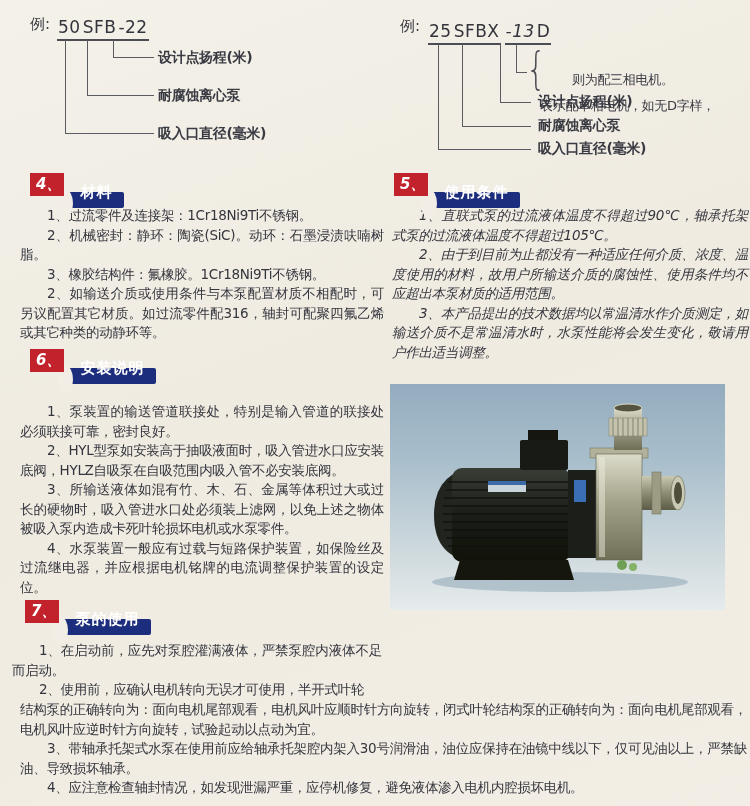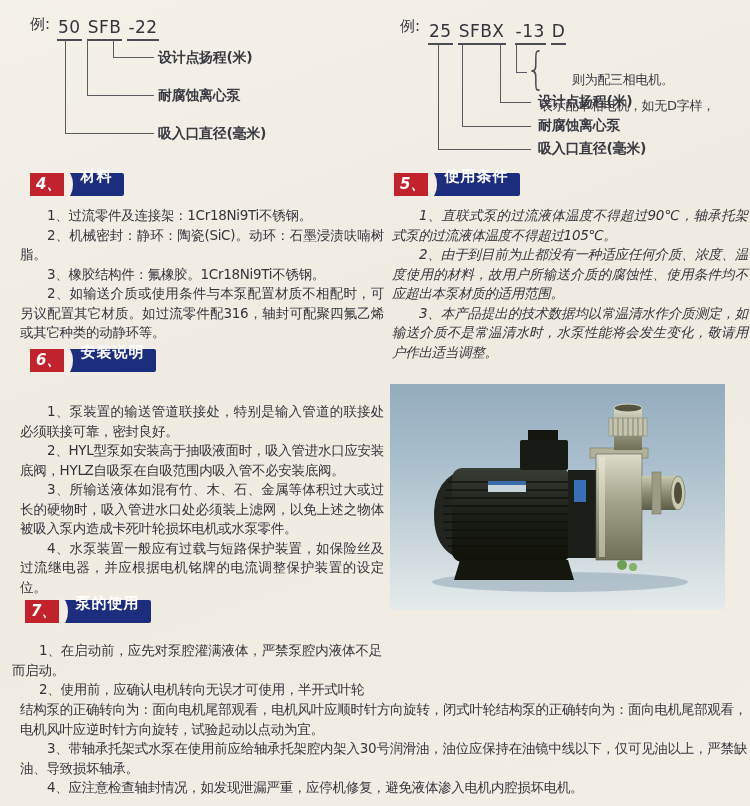--- a/index.html
+++ b/index.html
@@ -4,37 +4,37 @@
 <style>
   html,body{margin:0;padding:0;}
   #page{
     position:relative;width:750px;height:806px;overflow:hidden;
     background:linear-gradient(160deg,#f4f1e9 0%,#efebe1 45%,#f2eee5 100%);
     font-family:"DejaVu Sans","Liberation Sans",sans-serif;
     color:#35353e;
   }
   
   .ex-label{position:absolute;font-size:15px;color:#3c3c45;}
-  .model-code{position:absolute;display:flex;gap:5px;font-size:17px;color:#34343c;letter-spacing:.5px;}
+  .model-code{position:absolute;display:flex;font-size:17px;color:#34343c;letter-spacing:.5px;}
   .model-code span{border-bottom:2px solid #4c4c55;padding:0 1px 2px;}
   .elbow{position:absolute;border-left:1.5px solid #5a5a63;border-bottom:1.5px solid #5a5a63;}
   .dlabel{position:absolute;font-size:14px;color:#3a3a43;white-space:nowrap;letter-spacing:-.3px;font-weight:bold;}
   .brace{position:absolute;font-size:44px;font-weight:200;color:#4c4c55;line-height:1;transform:scaleX(.7);}
   .note-line{position:absolute;font-size:13px;color:#3a3a43;white-space:nowrap;letter-spacing:-.3px;}
   
   .sec-head{position:absolute;height:23px;display:flex;align-items:stretch;}
   .sec-num{
     background:#c2222b;color:#fff;font-weight:bold;font-style:italic;
     font-size:15px;display:flex;align-items:center;padding:0 3px 0 6px;
     position:relative;z-index:2;
   }
   .sec-badge{
     background:#1d2d7d;color:#fff;font-weight:bold;font-size:15px;
     display:flex;align-items:center;padding:0 12px 16px 15px;margin-left:1px;
-    position:relative;z-index:1;border-radius:2px;letter-spacing:1px;
+    position:relative;z-index:1;border-radius:2px;letter-spacing:1px;margin-top:19px;
   }
   .sec-badge::before{
     content:"";position:absolute;left:-8px;top:-3px;width:16px;height:29px;
     background:#f2eee5;border-radius:50%;
   }
   
   .col{position:absolute;}
   .col p{
     margin:0;text-indent:2em;font-size:13.5px;line-height:19.5px;
     text-align:justify;color:#35353e;letter-spacing:-.3px;
@@ -62,21 +62,21 @@
     <span class="dlabel" style="left:158px;top:49px;">设计点扬程(米)</span>
     <span class="dlabel" style="left:158px;top:87px;">耐腐蚀离心泵</span>
     <span class="dlabel" style="left:158px;top:125px;">吸入口直径(毫米)</span>
   </div>
 
   <div>
     <span class="ex-label" style="left:400px;top:17px;">例:</span>
     <div class="model-code" style="left:428px;top:21px;">
       <span>25</span>
         <span>SFBX</span>
-        <span style="margin-left:4px;">-13</span>
+        <span style="margin-left:4px;font-style:italic;">-13</span>
         <span>D</span>
     </div>
     <div class="elbow" style="left:516px;top:44px;width:10px;height:28px;"></div>
     <div class="elbow" style="left:500px;top:44px;width:30px;height:58px;"></div>
     <div class="elbow" style="left:462px;top:44px;width:68px;height:82px;"></div>
     <div class="elbow" style="left:438px;top:44px;width:92px;height:105px;"></div>
     <span class="brace" style="left:522px;top:47px;">{</span>
     <span class="note-line" style="left:540px;top:51px;margin-top:46px;">表示配单相电机，如无D字样，</span>
     <span class="note-line" style="left:572px;top:71px;">则为配三相电机。</span>
     <span class="dlabel" style="left:538px;top:93px;">设计点扬程(米)</span>

